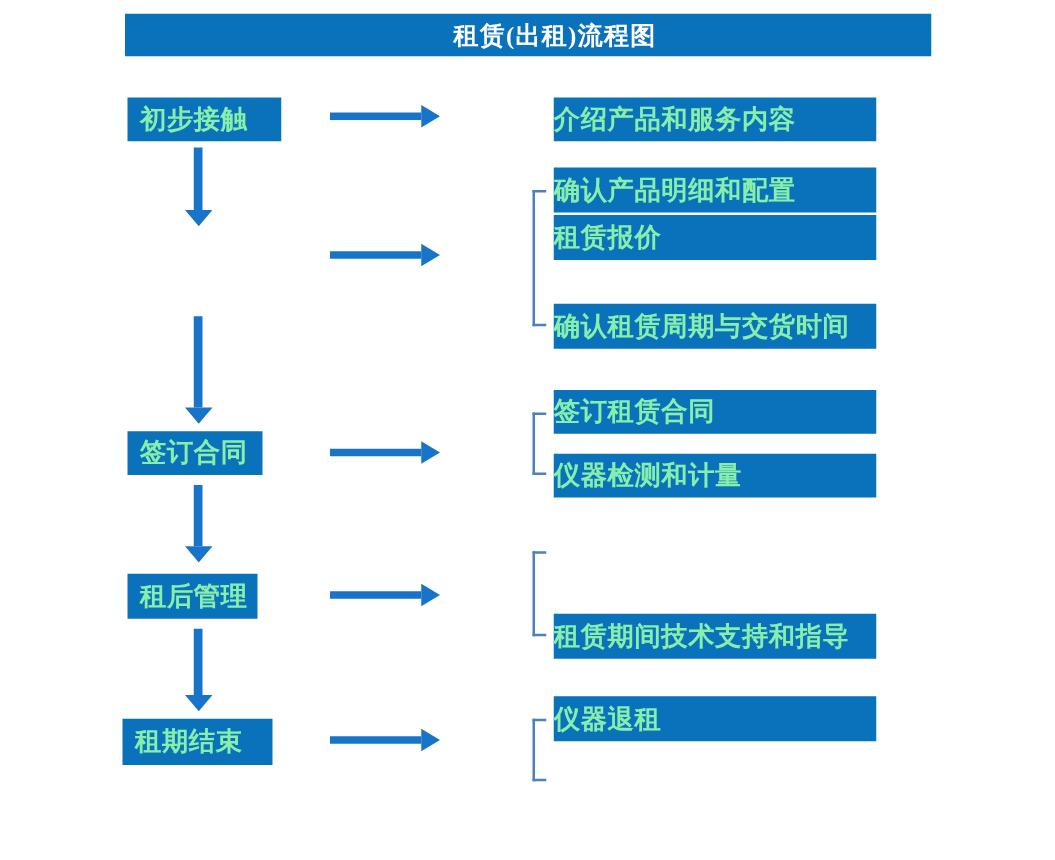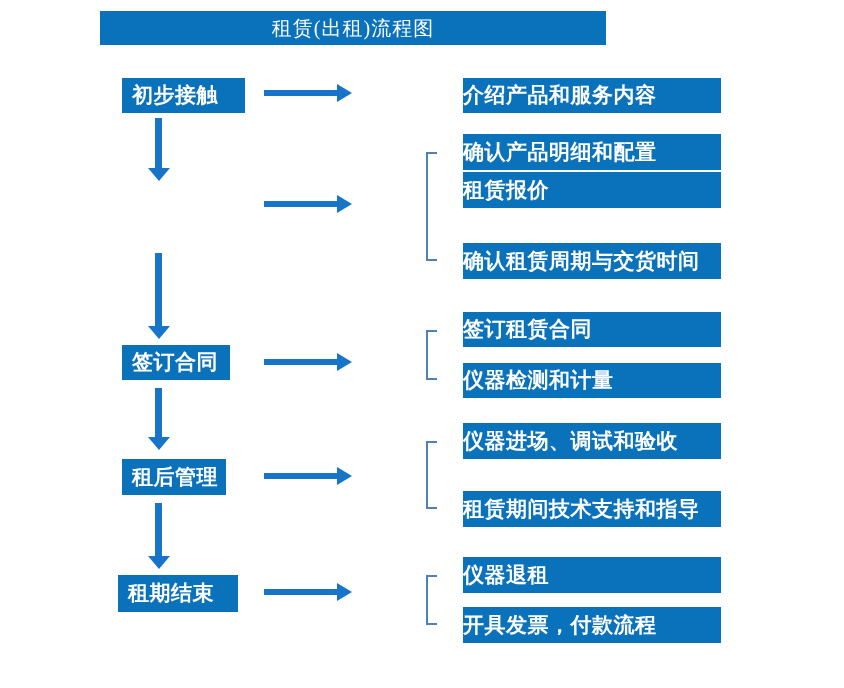--- a/index.html
+++ b/index.html
@@ -1,29 +1,29 @@
 <!DOCTYPE html>
 <html style="--box-blue: #0a71bb; --arrow-blue: #1874c9; --bracket-blue: #4f81b9;"><head>
 <meta charset="utf-8">
 <style>
   html,body{margin:0;padding:0;background:#ffffff;}
   .stage{
     position:relative;width:844px;height:688px;background:#ffffff;overflow:hidden;
     font-family:"Liberation Serif","DejaVu Serif",serif;
   }
   .box{
-    position:absolute;background:var(--box-blue);color:#ffffff;
+    position:absolute;background:var(--box-blue);color:#86efac;
     font-weight:bold;font-size:21px;line-height:1;
     display:flex;align-items:center;box-sizing:border-box;
-    letter-spacing:0.5px;white-space:nowrap;margin-left:20px;
+    letter-spacing:0.5px;white-space:nowrap;
   }
   .title-bar{
-    position:absolute;left:100px;top:11px;width:506px;height:34px;
-    background:var(--box-blue);color:#ffffff;font-weight:normal;font-size:20px;
-    display:flex;align-items:center;justify-content:center;letter-spacing:1px;
+    position:absolute;left:100px;top:11px;width:602px;height:34px;
+    background:var(--box-blue);color:#ffffff;font-weight:bold;font-size:20px;
+    display:flex;align-items:center;justify-content:center;letter-spacing:1px;padding-left:43px;
   }
   .step{padding-left:10px;}
   .detail{left:443px;width:258px;height:36px;}
   
   .h-arrow{position:absolute;height:6px;background:var(--arrow-blue);}
   .h-arrow::after{
     content:"";position:absolute;right:-15px;top:-6px;width:0;height:0;
     border-left:15px solid var(--arrow-blue);
     border-top:9px solid transparent;border-bottom:9px solid transparent;
   }
@@ -74,19 +74,17 @@
 
   <div class="box detail" style="top:78px;height:35px;">介绍产品和服务内容</div>
 
   <div class="box detail" style="top:134px;">确认产品明细和配置</div>
   <div class="box detail" style="top:172px;">租赁报价</div>
   <div class="box detail" style="top:243px;">确认租赁周期与交货时间</div>
 
   <div class="box detail" style="top:312px;height:35px;">签订租赁合同</div>
   <div class="box detail" style="top:363px;height:35px;">仪器检测和计量</div>
 
-  <div class="box detail" style="top:423px;">仪器进场、调试和验收</div>
   <div class="box detail" style="top:491px;">租赁期间技术支持和指导</div>
 
   <div class="box detail" style="top:557px;">仪器退租</div>
-  <div class="box detail" style="top:607px;">开具发票，付款流程</div>
 
 </div>
 
 </body></html>

